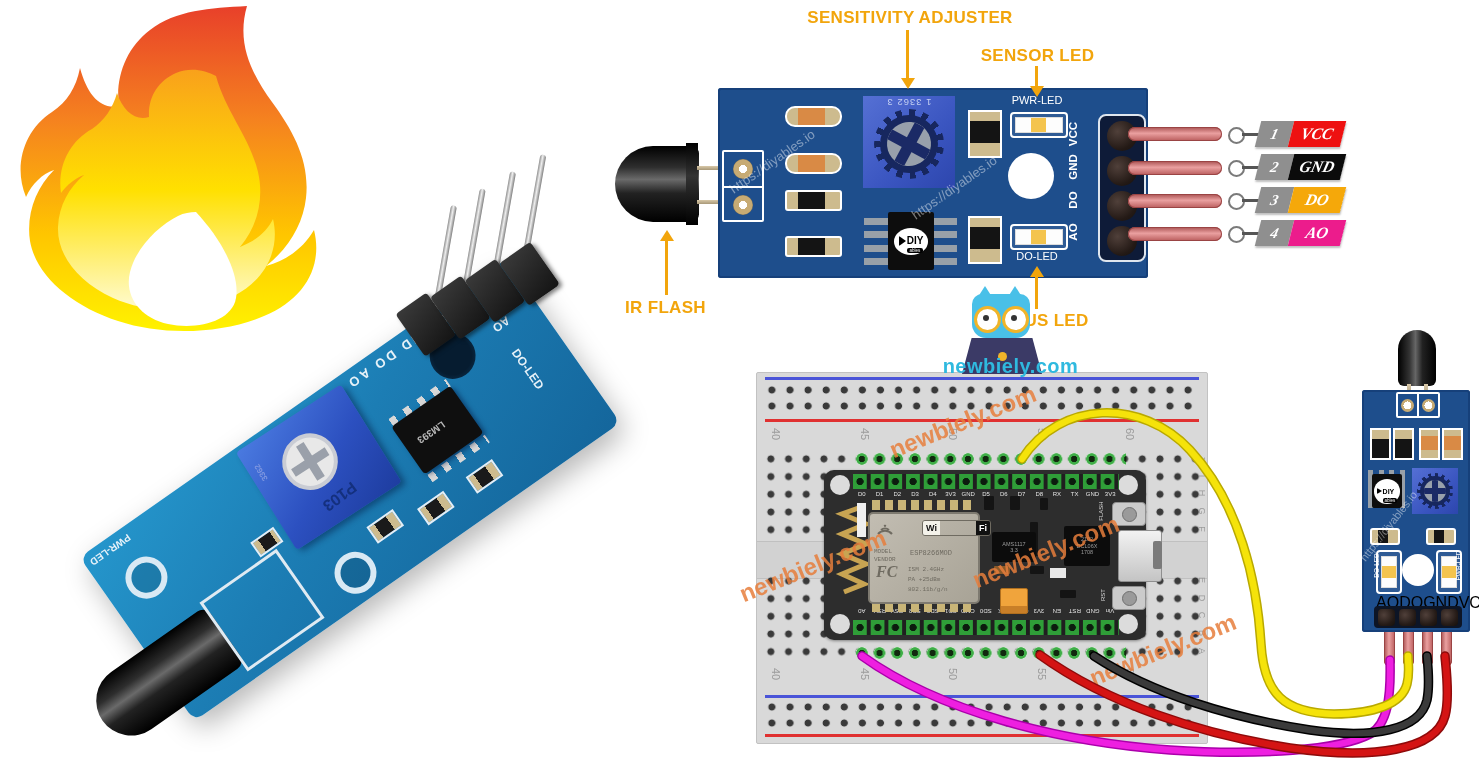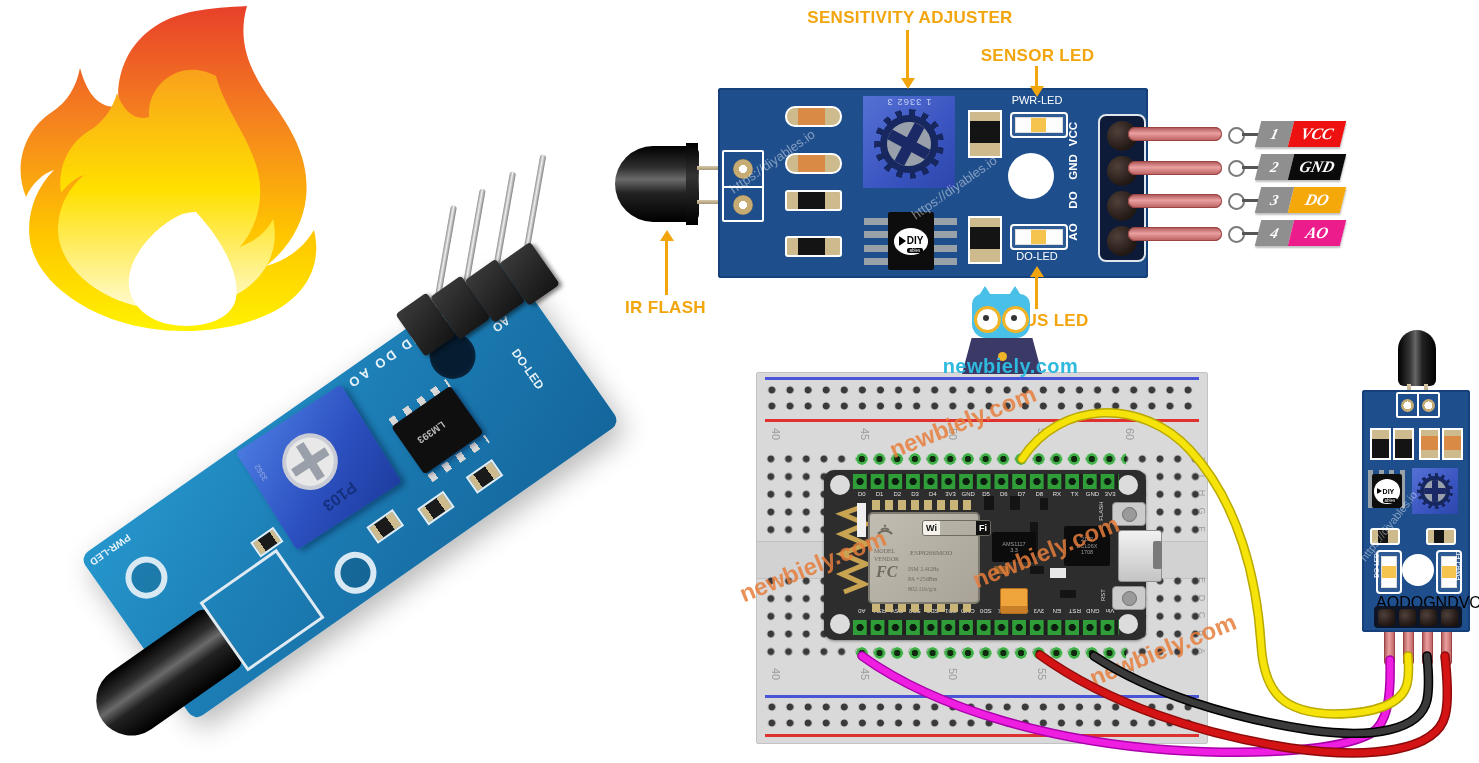--- a/index.html
+++ b/index.html
@@ -80,21 +80,21 @@
   .mcu{position:absolute;background:#2d2d2d;border-radius:10px;box-shadow:0 1px 3px rgba(0,0,0,.4);}
   .mcu-hole{position:absolute;width:20px;height:20px;border-radius:50%;background:#dcdcdc;}
   .header-row{position:absolute;height:15px;
     background-image:radial-gradient(circle at 7px 7.5px,#0c1c0e 3.3px,rgba(0,0,0,0) 3.9px),
       repeating-linear-gradient(90deg,#2f9e38 0 14px,#1f1f1f 14px 17.7px);
     background-size:17.7px 15px,17.7px 15px;}
   .pinlbl{position:absolute;display:flex;}
   .npin{flex:1 1 0;text-align:center;font-size:6px;color:#e2e2e2;white-space:nowrap;}
   .flip .npin{transform:rotate(180deg);}
   .shield{position:absolute;background:linear-gradient(135deg,#c2bdb2,#a8a396);border:2px solid #7e7a70;border-radius:5px;}
-  .sh-txt{position:absolute;color:#6f6b61;font-size:6px;line-height:7px;white-space:nowrap;font-family:Liberation Serif, serif;}
+  .sh-txt{position:absolute;color:#6f6b61;font-size:6px;line-height:7px;white-space:nowrap;font-family:Liberation Mono, monospace;}
   .wifi-pill{position:absolute;display:flex;height:14px;border-radius:3px;overflow:hidden;border:1px solid #6f6b61;gap:36px;}
   .wifi-l{background:#f4f2ea;color:#111;font-weight:bold;font-size:9px;padding:0 3px;display:flex;align-items:center;}
   .wifi-r{background:#111;color:#fff;font-weight:bold;font-size:9px;padding:0 3px;display:flex;align-items:center;}
   .padstrip{position:absolute;height:10px;background:repeating-linear-gradient(90deg,#c9b577 0 8px,rgba(0,0,0,0) 8px 13px);}
   .chip{position:absolute;background:#0c0c0c;border-radius:2px;color:#9a9a9a;display:flex;flex-direction:column;align-items:center;justify-content:center;}
   .uline,.rline{display:block;text-align:center;font-size:5.5px;line-height:6.5px;color:#9a9a9a;}
   .btn{position:absolute;width:32px;height:22px;background:#cbcbcb;border:1px solid #8f8f8f;border-radius:4px;display:flex;align-items:center;justify-content:center;}
   .btn-cap{width:13px;height:13px;border-radius:50%;background:#9a9a9a;border:1px solid #6f6f6f;}
   .btn-lbl{position:absolute;color:#d8d8d8;font-size:6px;transform:rotate(-90deg);transform-origin:center;width:30px;text-align:center;}
   .usb{position:absolute;background:linear-gradient(180deg,#f2f2f2,#c4c4c4);border:1px solid #8f8f8f;border-radius:3px;}

